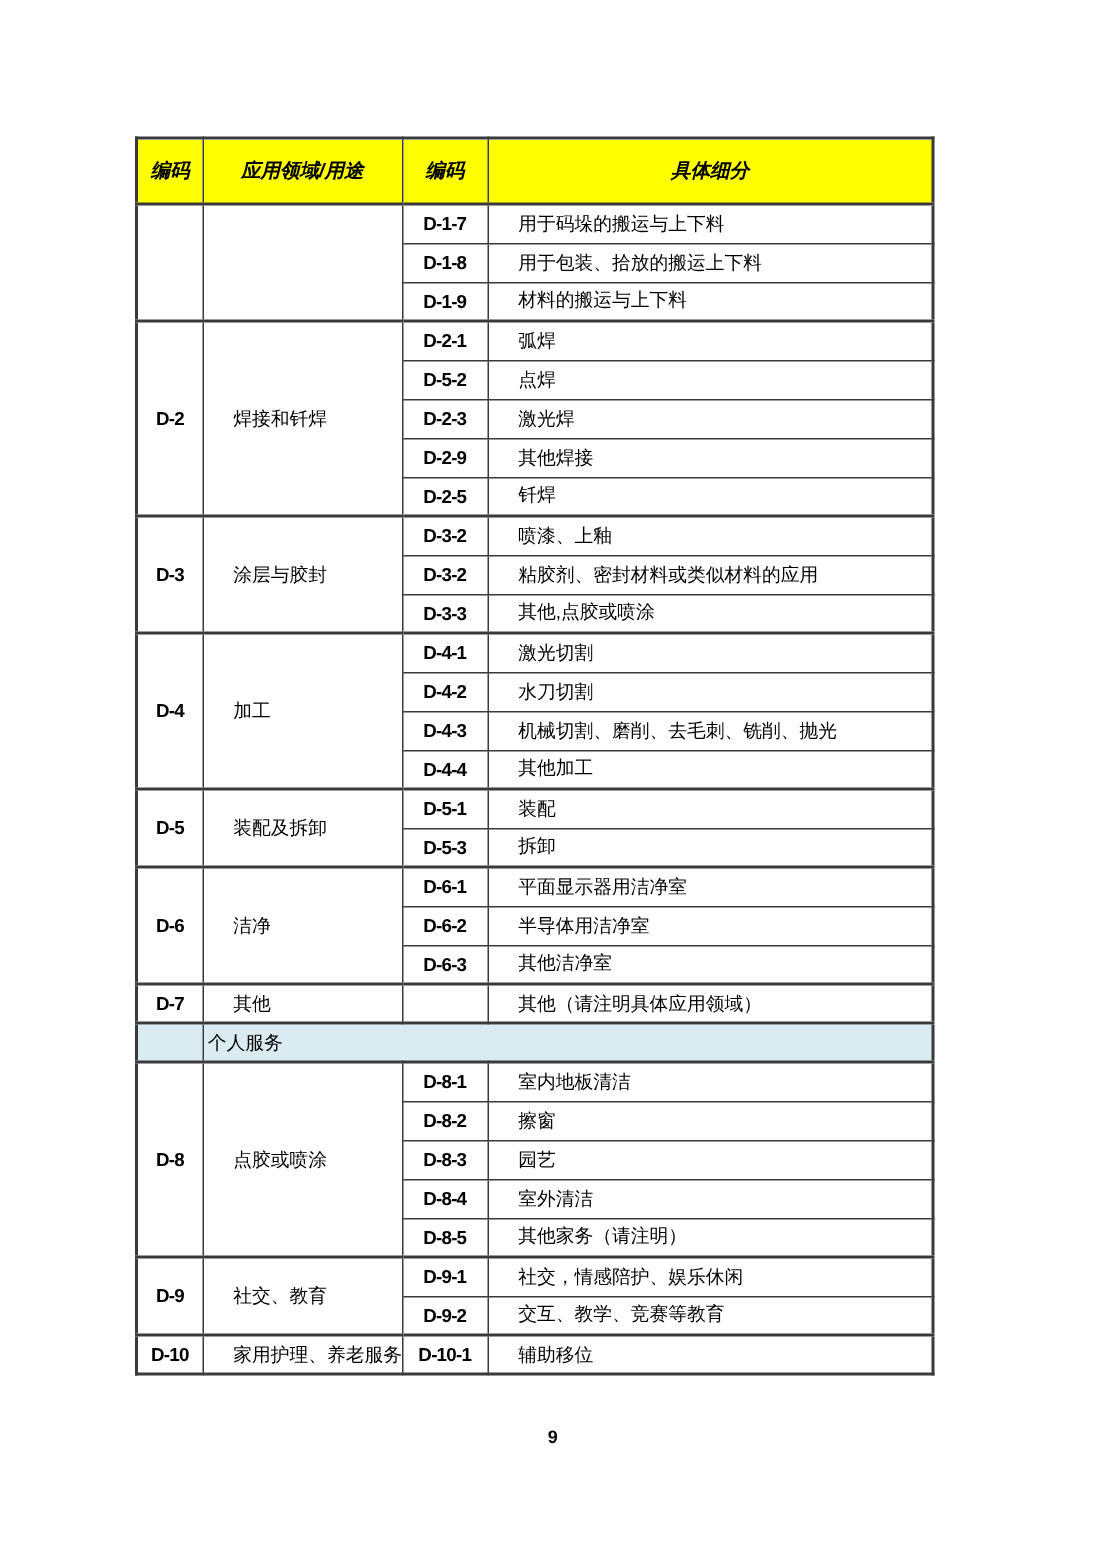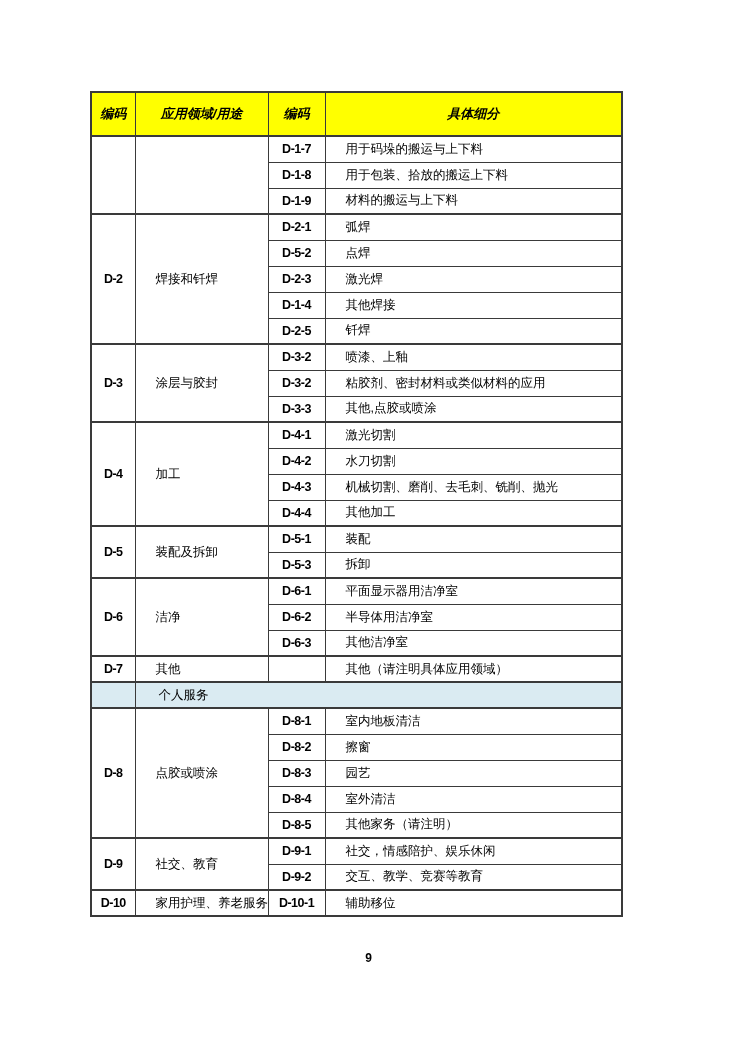--- a/index.html
+++ b/index.html
@@ -57,21 +57,21 @@
     text-align: left;
     padding-left: 20px;
     font-size: 12.5px;
   }
   .banner-row td {
     background: var(--banner-bg, #DAEBF2);
     height: 38px;
     border-top-width: 2px;
     border-bottom-width: 2px;
   }
-  .banner-label { padding-left: 23px; font-size: 12.5px; }
+  .banner-label { padding-left: 3px; font-size: 12.5px; }
 
   .page-number {
     position: absolute;
     top: 951px; left: 0;
     width: 737px;
     text-align: center;
     font-size: 12px;
     font-weight: bold;
     font-family: "Liberation Sans", sans-serif;
   }
@@ -119,21 +119,21 @@
         </tr>
         <tr>
           <td class="code-cell">D-5-2</td>
           <td class="detail-cell">点焊</td>
         </tr>
         <tr>
           <td class="code-cell">D-2-3</td>
           <td class="detail-cell">激光焊</td>
         </tr>
         <tr>
-          <td class="code-cell">D-1-4</td>
+          <td class="code-cell">D-2-9</td>
           <td class="detail-cell">其他焊接</td>
         </tr>
         <tr>
           <td class="code-cell">D-2-5</td>
           <td class="detail-cell">钎焊</td>
         </tr>
         <tr class="group-start">
           <td rowspan="3" class="code-cell">D-3</td>
           <td rowspan="3" class="domain-cell">涂层与胶封</td>
           <td class="code-cell">D-3-2</td>

